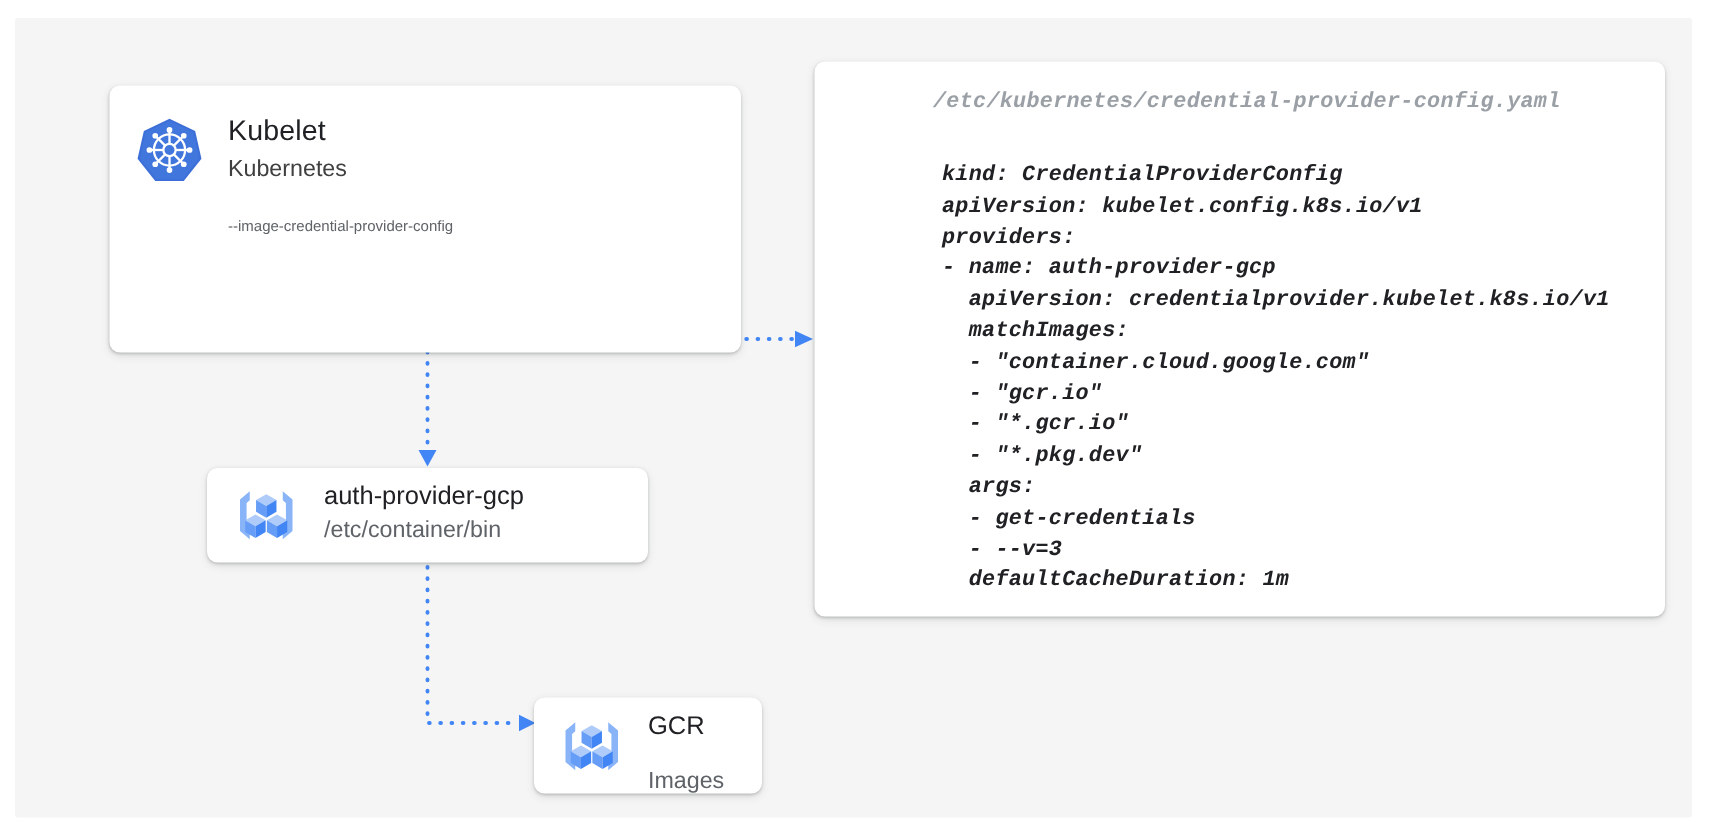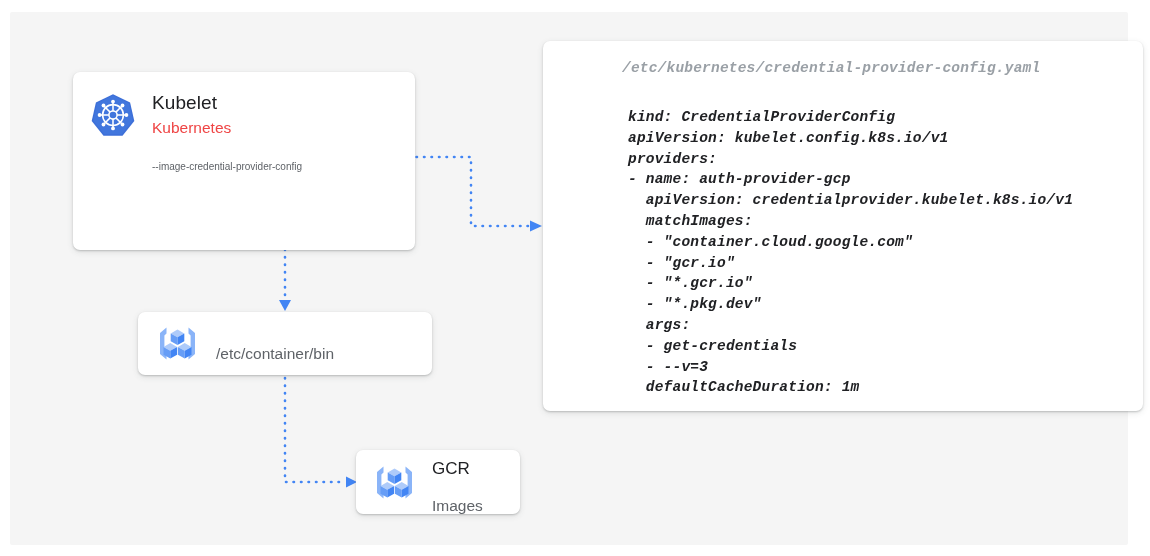--- a/index.html
+++ b/index.html
@@ -36,22 +36,22 @@
   .card {
     position: absolute;
     background: #ffffff;
     border-radius: 7px;
     box-shadow: 0 1px 2px rgba(60,64,67,.26), 0 2px 6px rgba(60,64,67,.12);
   }
 
   
   #kubelet-card {
     left: 73px;
-    top: 72px;
-    width: 342px;
+    top: 57px;
+    width: 421px;
     height: 178px;
     text-align: right;
   }
   #kubelet-card .k8s-logo {
     position: absolute;
     left: 15px;
     top: 19px;
     width: 50px;
     height: 50px;
   }
@@ -61,21 +61,21 @@
     top: 20px;
     font-size: 19px;
     color: #202124;
     letter-spacing: .1px;
   }
   #kubelet-card .subtitle {
     position: absolute;
     left: 79px;
     top: 47px;
     font-size: 15.5px;
-    color: #ef4444;
+    color: #404040;
   }
   #kubelet-card .flag1 {
     position: absolute;
     left: 79px;
     top: 89px;
     font-size: 10px;
     color: #5f6368;
     white-space: nowrap;
   }
   #kubelet-card .flag2 {
@@ -112,22 +112,22 @@
     position: absolute;
     left: 78px;
     top: 33px;
     font-size: 15.5px;
     color: #5f6368;
   }
 
   
   #gcr-card {
     left: 356px;
-    top: 450px;
-    width: 164px;
+    top: 465px;
+    width: 152px;
     height: 64px;
   }
   #gcr-card .gcr-logo {
     position: absolute;
     left: 13px;
     top: 7px;
     width: 51px;
     height: 51px;
   }
   #gcr-card .title {
@@ -145,21 +145,20 @@
     color: #5f6368;
     margin-top: 14px;
   }
 
   
   #yaml-card {
     left: 543px;
     top: 41px;
     width: 567px;
     height: 370px;
-    padding-left: 33px;
   }
   #yaml-card .file-path {
     position: absolute;
     left: 79px;
     top: 19px;
     font-family: "Liberation Mono", "DejaVu Sans Mono", monospace;
     font-style: italic;
     font-weight: bold;
     font-size: 14.5px;
     color: #9aa0a6;
@@ -279,20 +278,21 @@
           <polygon points="25.1,28.9 25.1,36.7 18.3,40.6 18.3,32.8" fill="#4285f4"></polygon>
         </g>
 
         <g>
           <polygon points="32.7,25.0 39.5,28.9 32.7,32.8 25.9,28.9" fill="#aecbfa"></polygon>
           <polygon points="25.9,28.9 32.7,32.8 32.7,40.6 25.9,36.7" fill="#669df6"></polygon>
           <polygon points="39.5,28.9 39.5,36.7 32.7,40.6 32.7,32.8" fill="#4285f4"></polygon>
         </g>
       </svg>
     </span>
+    <div class="title">auth-provider-gcp</div>
     <div class="subtitle">/etc/container/bin</div>
   </div>
 
   <div class="card" id="gcr-card">
     <span class="gcr-logo">
       <svg viewBox="0 0 51 51" width="51" height="51">
         <path d="M14.5,9.5 L8.0,15.0 L8.0,36.0 L14.5,41.5 L14.5,35.5 L12.4,33.6 L12.4,17.4 L14.5,15.5 Z" fill="#8ab4f8"></path>
         <path d="M36.5,9.5 L43.0,15.0 L43.0,36.0 L36.5,41.5 L36.5,35.5 L38.6,33.6 L38.6,17.4 L36.5,15.5 Z" fill="#8ab4f8"></path>
         <g>
           <polygon points="25.5,11.5 32.3,15.4 25.5,19.3 18.7,15.4" fill="#aecbfa"></polygon>

